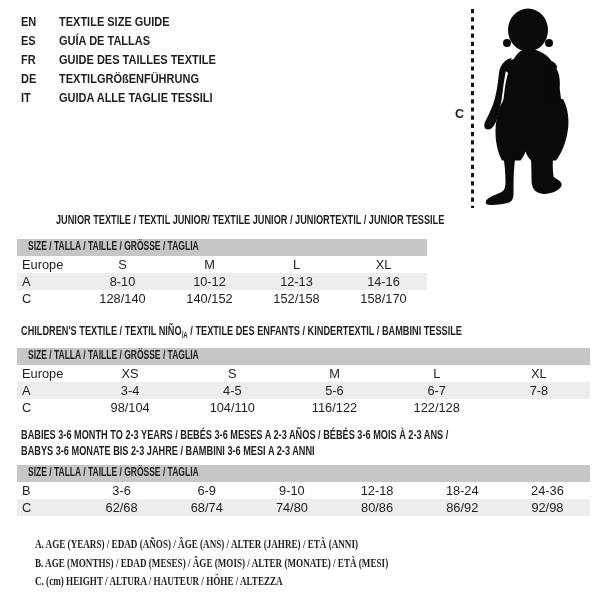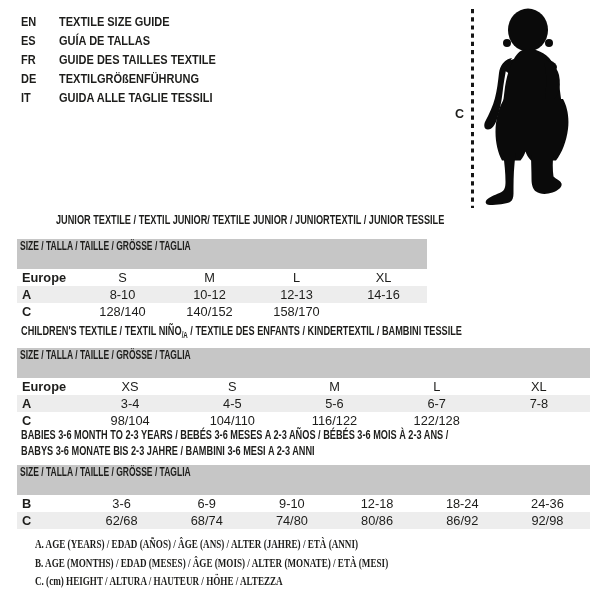--- a/index.html
+++ b/index.html
@@ -30,27 +30,27 @@
   #t1-title{top:212px;margin-left:35px;}
   #t2-title{top:323px;}
   #t3-title{top:427px;}
   .sub-a{font-size:9px;vertical-align:-3px;}
 
   
   .size-table{position:absolute;left:17px;font-size:12.8px;}
   #table1{top:239px;width:410px;}
   #table2{top:348px;width:573px;}
   #table3{top:465px;width:573px;}
-  .size-bar{background:#c6c6c6;height:30px;line-height:15px;font-weight:700;padding-left:3px;font-size:12.5px;}
+  .size-bar{background:#c6c6c6;height:17px;line-height:15px;font-weight:700;padding-left:11px;font-size:12.5px;}
   .grid-row{display:grid;height:17px;line-height:17px;}
   .g4{grid-template-columns:62px repeat(4,1fr);}
   .g5{grid-template-columns:62px repeat(5,1fr);}
   .g6{grid-template-columns:62px repeat(6,1fr);}
   .cell{text-align:center;}
-  .cell-label{text-align:left;padding-left:5px;font-weight:bold;}
+  .cell-label{text-align:left;padding-left:5px;}
   .shaded{background:#ededed;}
 
   
   .legend{position:absolute;left:35px;top:535px;font-weight:700;font-size:13px;font-family:Liberation Serif, serif;}
   .legend-line{line-height:18.7px;}
 </style>
 </head>
 <body>
 
 <div class="page">
@@ -116,20 +116,21 @@
       <span class="cell-label">A</span>
       <span class="cell">8-10</span>
       <span class="cell">10-12</span>
       <span class="cell">12-13</span>
       <span class="cell">14-16</span>
     </div>
     <div class="grid-row g4">
       <span class="cell-label">C</span>
       <span class="cell">128/140</span>
       <span class="cell">140/152</span>
+      <span class="cell">152/158</span>
       <span class="cell">158/170</span>
     </div>
   </div>
 
   <div class="sec-title" id="t2-title">
     <span class="cx sx68"><span>CHILDREN'S TEXTILE / TEXTIL NIÑO</span><span class="sub-a">/A</span><span> / TEXTILE DES ENFANTS / KINDERTEXTIL / BAMBINI TESSILE</span></span>
   </div>
   <div class="size-table" id="table2">
     <div class="size-bar">
       <span class="cx sx68">SIZE / TALLA / TAILLE / GRÖSSE / TAGLIA</span>

